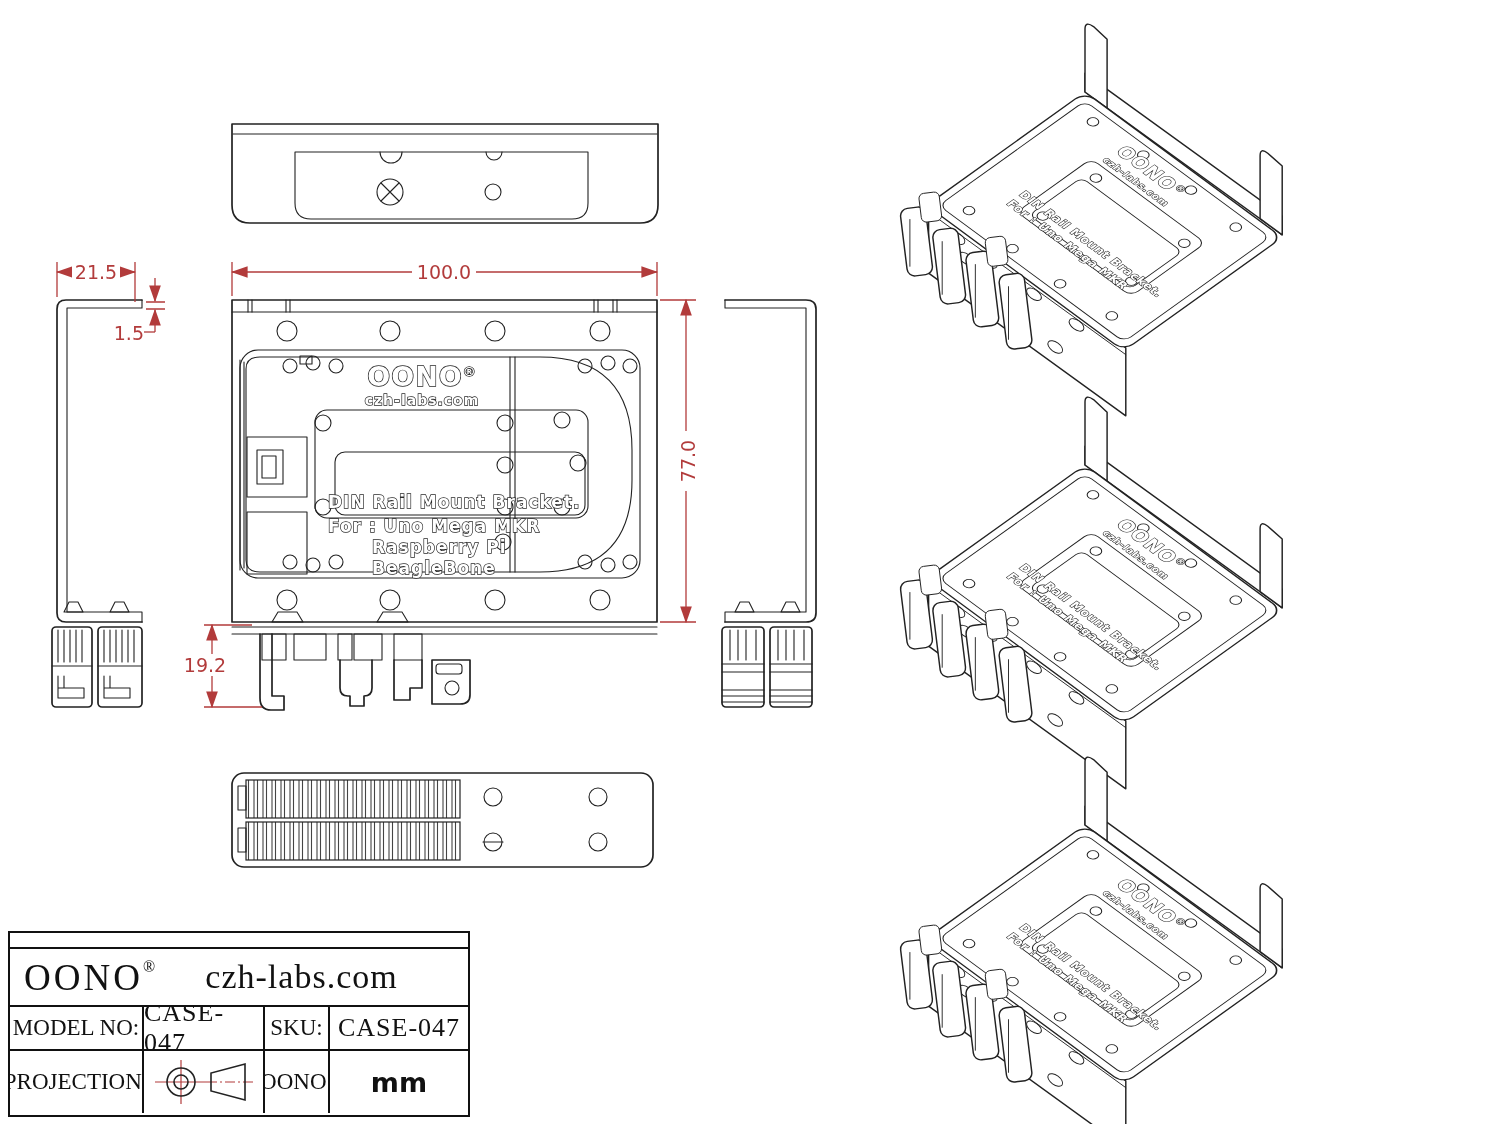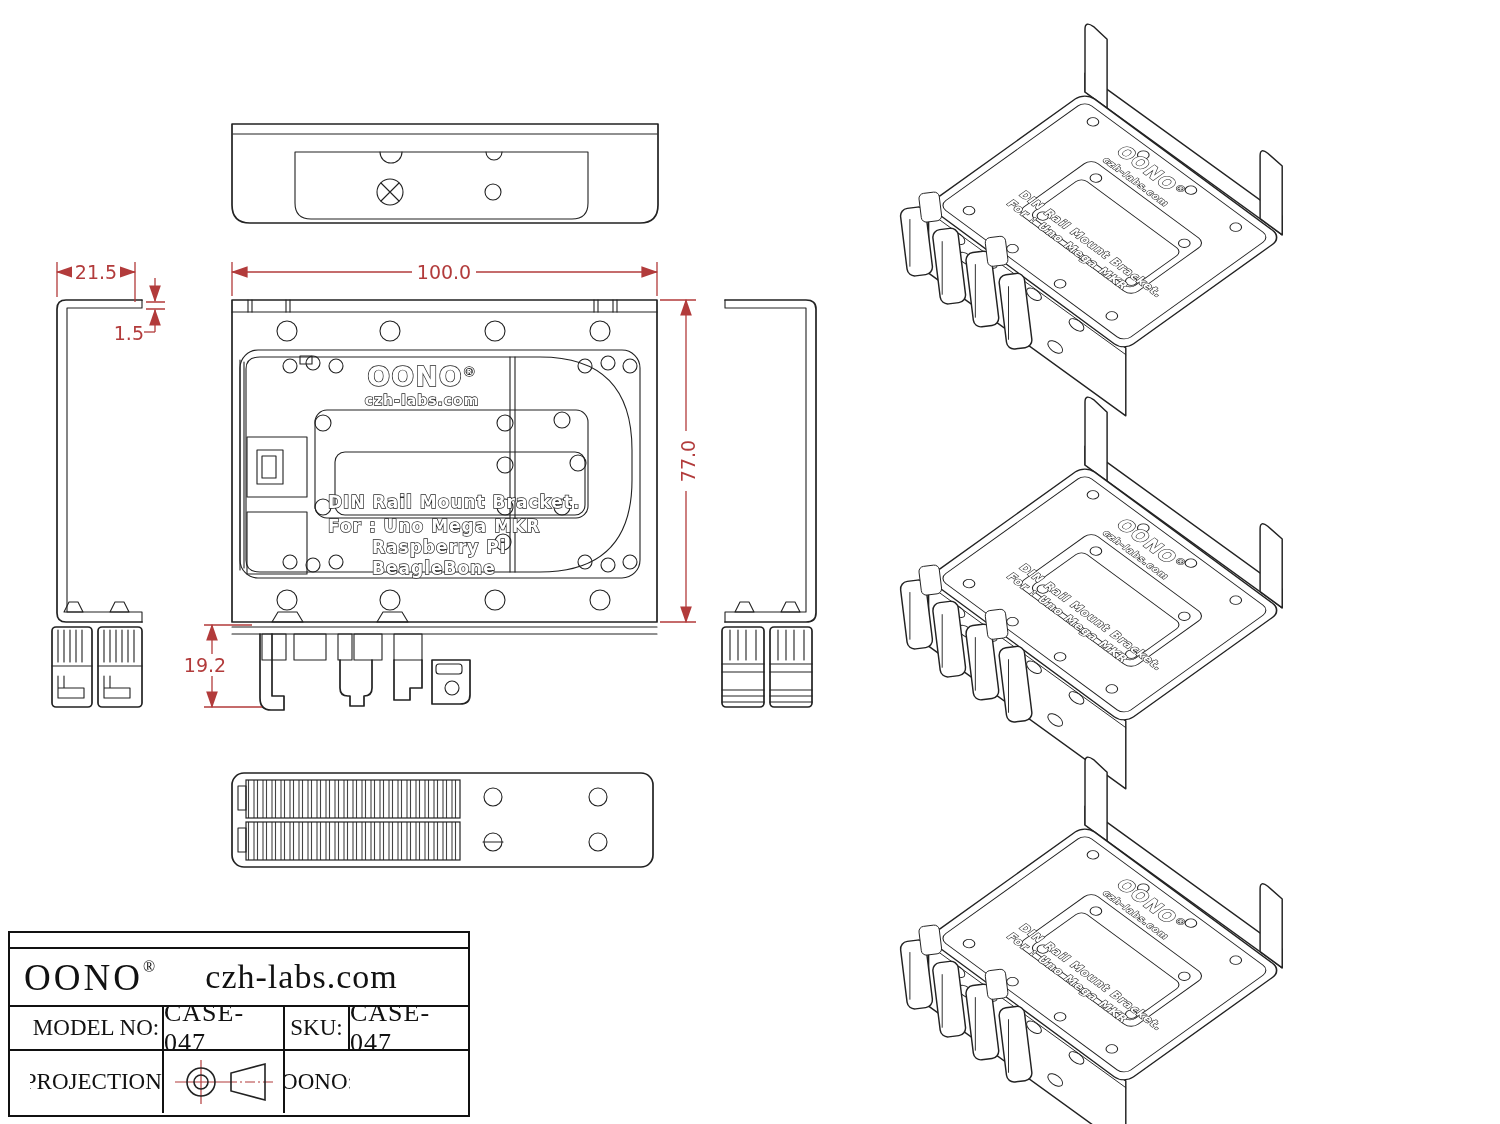--- a/index.html
+++ b/index.html
@@ -20,21 +20,21 @@
 
   
   .tb{position:absolute;left:8px;top:947px;width:462px;height:170px;border:2px solid #111;
       box-sizing:border-box;background:#fff;font-family:"Liberation Serif",serif;color:#111;}
   .tb-frame-top{position:absolute;left:8px;top:931px;width:462px;height:16px;
       border-left:2px solid #111;border-top:2px solid #111;border-right:2px solid #111;box-sizing:border-box;background:#fff;}
   .tb-r1{height:58px;border-bottom:2px solid #111;box-sizing:border-box;display:flex;align-items:center;}
   .tb-brand{font-size:37px;letter-spacing:3px;padding-left:14px;white-space:nowrap;}
   .tb-brand sup{font-size:16px;vertical-align:18px;letter-spacing:0;}
   .tb-site{flex:1;text-align:center;font-size:34px;letter-spacing:1px;padding-right:20px;}
-  .tb-row{display:grid;grid-template-columns:134px 121px 65px 1fr;box-sizing:border-box;padding-left:20px;}
+  .tb-row{display:grid;grid-template-columns:134px 121px 65px 1fr;box-sizing:border-box;}
   .tb-r2{height:44px;border-bottom:2px solid #111;}
   .tb-r3{height:62px;}
   .tb-cell{display:flex;align-items:center;justify-content:center;font-size:23px;
            border-right:2px solid #111;box-sizing:border-box;overflow:hidden;}
   .tb-cell:last-child{border-right:none;}
   .tb-val{font-size:26px;letter-spacing:1px;}
   .tb-mm{font-family:"DejaVu Sans",sans-serif;font-weight:bold;font-size:27px;}
 </style>
 </head>
 <body>
@@ -300,15 +300,16 @@
         <svg width="110" height="54" viewBox="0 0 110 54">
           <line x1="6" y1="27" x2="58" y2="27" stroke="#b23b3b" stroke-width="1.2"></line>
           <line x1="32" y1="5" x2="32" y2="49" stroke="#b23b3b" stroke-width="1.2"></line>
           <circle cx="32" cy="27" r="7" fill="none" stroke="#222" stroke-width="1.6"></circle>
           <circle cx="32" cy="27" r="14" fill="none" stroke="#222" stroke-width="1.6"></circle>
           <line x1="58" y1="27" x2="106" y2="27" stroke="#b23b3b" stroke-width="1.2" stroke-dasharray="10 3 2 3"></line>
           <path d="M62,18 L62,36 L96,45 L96,9 Z" fill="none" stroke="#222" stroke-width="1.6"></path>
         </svg>
       </div>
       <div class="tb-cell">OONO:</div>
+      <div class="tb-cell tb-mm">mm</div>
     </div>
   </div>
 </div>
 
 </body></html>

